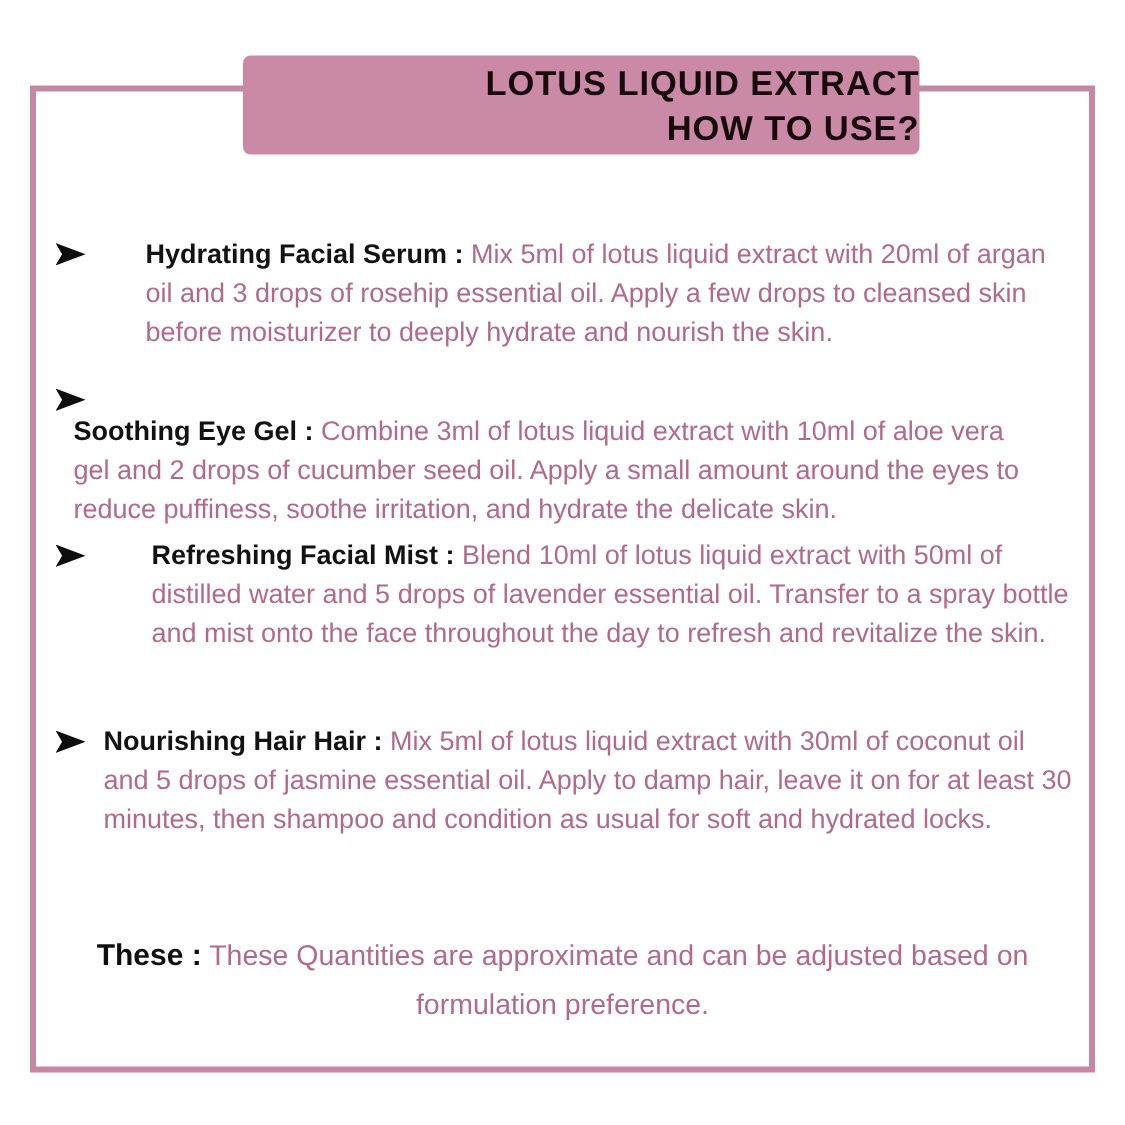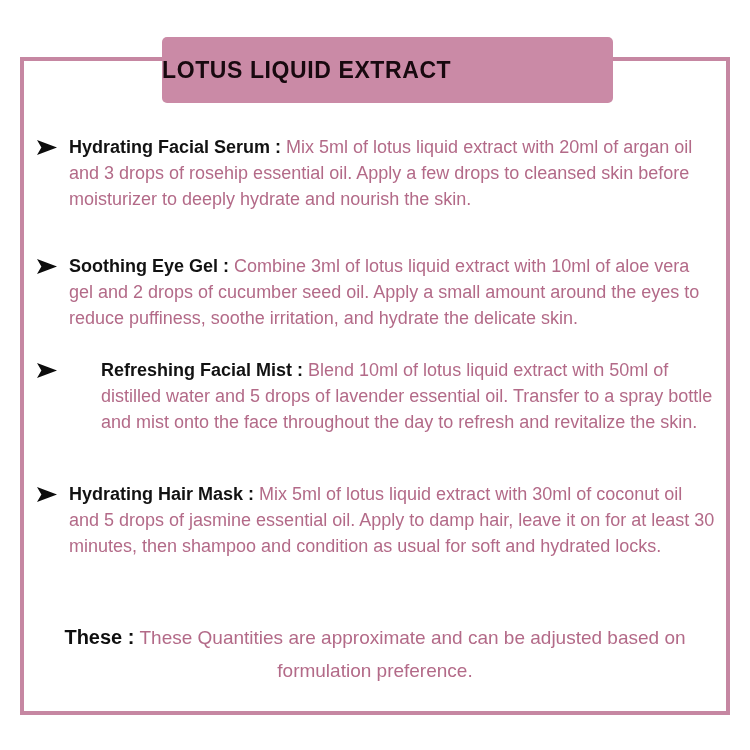--- a/index.html
+++ b/index.html
@@ -24,21 +24,21 @@
   .banner {
     position: absolute;
     left: 162px;
     top: 37px;
     width: 451px;
     height: 66px;
     background: #ca8aa6;
     border-radius: 5px;
     display: flex;
     flex-direction: column;
-    align-items: flex-start;
+    align-items: flex-end;
     justify-content: center;
     z-index: 2;
   }
   .banner-line {
     font-size: 23px;
     font-weight: bold;
     color: #18090f;
     line-height: 30px;
     letter-spacing: 0.6px;
     white-space: nowrap;
@@ -64,22 +64,22 @@
     width: 648px;
     font-size: 18px;
     line-height: 26px;
     color: #b36a88;
   }
   .item-heading {
     color: #121212;
     font-weight: bold;
     margin-right: 5px;
   }
-  .item1 { top: 134px; }
-  .item2 { top: 253px; }
+  .item1 { top: 156px; gap: 28px; }
+  .item2 { top: 253px; flex-direction: column; }
   .item3 { top: 357px; gap: 32px; }
   .item4 { top: 481px; }
   .note {
     position: absolute;
     left: 42px;
     top: 621px;
     width: 666px;
     text-align: center;
     font-size: 19px;
     line-height: 33px;
@@ -95,37 +95,38 @@
 </style>
 </head>
 <body>
 
 <div class="page">
 
   <div class="frame"></div>
 
   <div class="banner">
     <div class="banner-line">LOTUS LIQUID EXTRACT</div>
+    <div class="banner-line">HOW TO USE?</div>
   </div>
 
   <div class="item item1">
     <div class="arrow"></div>
     <div class="item-text"><span class="item-heading">Hydrating Facial Serum :</span><span>Mix 5ml of lotus liquid extract with 20ml of argan oil and 3 drops of rosehip essential oil. Apply a few drops to cleansed skin before moisturizer to deeply hydrate and nourish the skin.</span></div>
   </div>
 
   <div class="item item2">
     <div class="arrow"></div>
     <div class="item-text"><span class="item-heading">Soothing Eye Gel :</span><span>Combine 3ml of lotus liquid extract with 10ml of aloe vera gel and 2 drops of cucumber seed oil. Apply a small amount around the eyes to reduce puffiness, soothe irritation, and hydrate the delicate skin.</span></div>
   </div>
 
   <div class="item item3">
     <div class="arrow"></div>
     <div class="item-text"><span class="item-heading">Refreshing Facial Mist :</span><span>Blend 10ml of lotus liquid extract with 50ml of distilled water and 5 drops of lavender essential oil. Transfer to a spray bottle and mist onto the face throughout the day to refresh and revitalize the skin.</span></div>
   </div>
 
   <div class="item item4">
     <div class="arrow"></div>
-    <div class="item-text"><span class="item-heading">Hydrating Hair Mask :</span><span>Mix 5ml of lotus liquid extract with 30ml of coconut oil and 5 drops of jasmine essential oil. Apply to damp hair, leave it on for at least 30 minutes, then shampoo and condition as usual for soft and hydrated locks.</span></div>
+    <div class="item-text"><span class="item-heading">Nourishing Hair Hair :</span><span>Mix 5ml of lotus liquid extract with 30ml of coconut oil and 5 drops of jasmine essential oil. Apply to damp hair, leave it on for at least 30 minutes, then shampoo and condition as usual for soft and hydrated locks.</span></div>
   </div>
 
   <div class="note"><span class="note-label">These :</span><span>These Quantities are approximate and can be adjusted based on formulation preference.</span></div>
 
 </div>
 
 </body></html>

